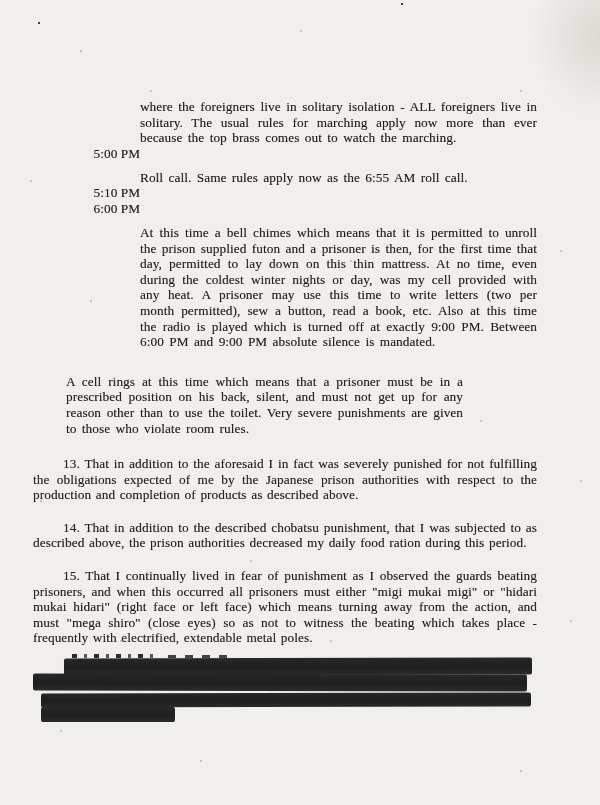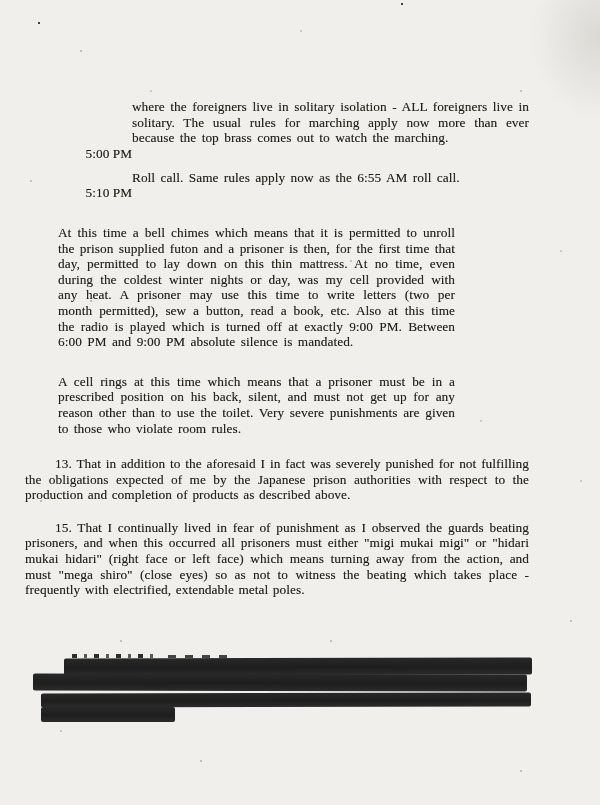--- a/index.html
+++ b/index.html
@@ -35,21 +35,21 @@
       401px 3px 0 rgba(20,20,20,.8), 38px 22px 0 rgba(20,20,20,.8);
   }
   .crease {
     position: absolute;
     right: 0; top: 0;
     width: 70px; height: 120px;
     background: radial-gradient(ellipse at 100% 30%, rgba(120,115,105,.18), transparent 70%);
   }
   .text-col {
     position: absolute;
-    left: 58px;
+    left: 66px;
     top: 99px;
     width: 471px;
     font-size: 13.2px;
     line-height: 15.6px;
     color: #232019;
     text-align: justify;
     letter-spacing: .1px;
     text-shadow: .3px .3px .4px rgba(45,40,34,.38);
   }
   .cont {
@@ -117,29 +117,31 @@
 
     <div>
       <div class="sched-row">
         <div class="sched-time">5:00 PM</div>
         <div class="sched-desc">Roll call. Same rules apply now as the 6:55 AM roll call.</div>
       </div>
       <div class="sched-row">
         <div class="sched-time">5:10 PM</div>
       </div>
       <div class="sched-row">
+        <div class="sched-time">6:00 PM</div>
         <div class="sched-desc">At this time a bell chimes which means that it is permitted to unroll the prison supplied futon and a prisoner is then, for the first time that day, permitted to lay down on this thin mattress. At no time, even during the coldest winter nights or day, was my cell provided with any heat. A prisoner may use this time to write letters (two per month permitted), sew a button, read a book, etc. Also at this time the radio is played which is turned off at exactly 9:00 PM. Between 6:00 PM and 9:00 PM absolute silence is mandated.</div>
       </div>
       <div class="sched-row">
         <div class="sched-desc">A cell rings at this time which means that a prisoner must be in a prescribed position on his back, silent, and must not get up for any reason other than to use the toilet. Very severe punishments are given to those who violate room rules.</div>
       </div>
     </div>
 
     <p class="num-para first"><span>13.</span> <span>That in addition to the aforesaid I in fact was severely punished for not fulfilling the obligations expected of me by the Japanese prison authorities with respect to the production and completion of products as described above.</span></p>
 
+    <p class="num-para"><span>14.</span> <span>That in addition to the described chobatsu punishment, that I was subjected to as described above, the prison authorities decreased my daily food ration during this period.</span></p>
 
     <p class="num-para"><span>15.</span> <span>That I continually lived in fear of punishment as I observed the guards beating prisoners, and when this occurred all prisoners must either "migi mukai migi" or "hidari mukai hidari" (right face or left face) which means turning away from the action, and must "mega shiro" (close eyes) so as not to witness the beating which takes place - frequently with electrified, extendable metal poles.</span></p>
   </div>
 
   <div>
     <div class="frag"></div>
     <div class="frag2"></div>
     <div class="bar bar1"></div>
     <div class="bar bar2"></div>
     <div class="bar bar3"></div>

